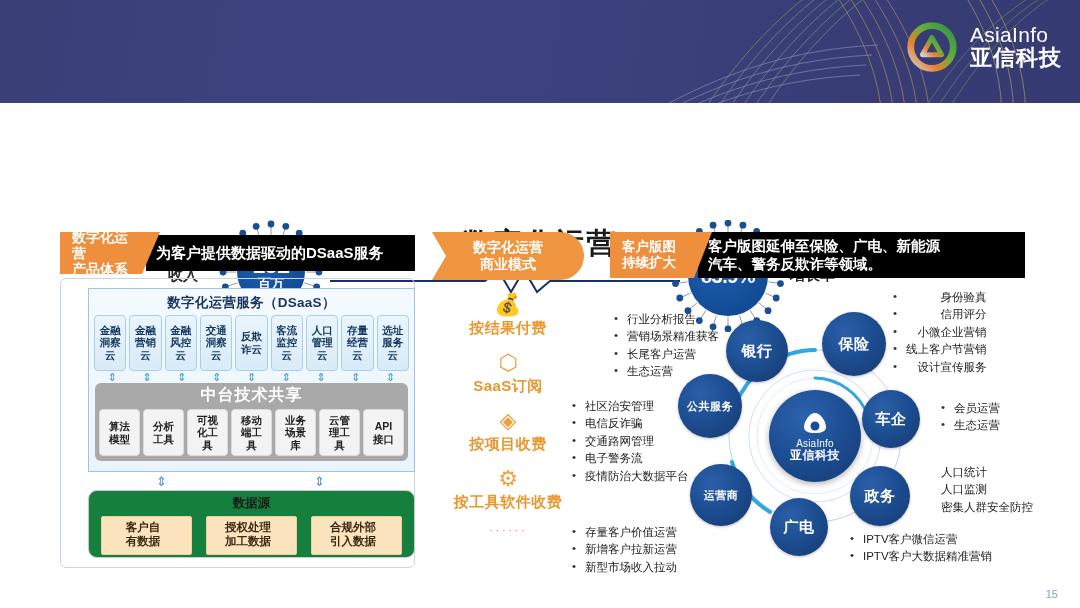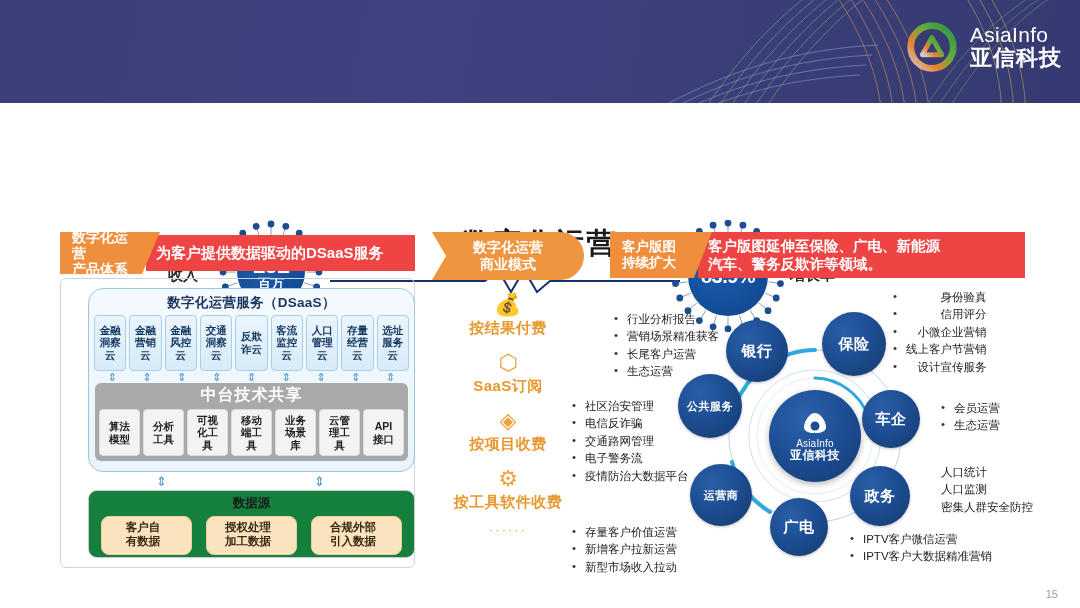--- a/index.html
+++ b/index.html
@@ -69,31 +69,31 @@
   .ribbon-tag {
     position: absolute; left: 0; top: 0; height: 42px;
     background: #ef8e3c; color: #fff; font-weight: bold; font-size: 14px;
     line-height: 1.15; padding: 5px 22px 5px 12px;
     clip-path: polygon(0 0, 100% 0, calc(100% - 18px) 100%, 0 100%);
     display: flex; flex-direction: column; justify-content: center;
     z-index: 2;
   }
   .ribbon-bar {
     position: absolute; top: 3px; height: 36px;
-    background: #ef4444; color: #fff; display: flex; align-items: center;
+    background: #000000; color: #fff; display: flex; align-items: center;
     padding-left: 10px; font-size: 15px; font-weight: bold; white-space: nowrap;
   }
 
   .left-panel { position: absolute; left: 60px; top: 232px; width: 355px; }
   .left-panel .ribbon-tag { width: 100px; }
   .left-panel .ribbon-bar { left: 86px; right: 0; }
 
   .dsaas-box {
     position: absolute; left: 88px; top: 288px; width: 327px; height: 184px;
-    border: 1px solid #9cc4e4; border-radius: 15px;
+    border: 1px solid #9cc4e4; border-radius: 0;
     background: linear-gradient(180deg,#f4fafe 0%, #e9f4fc 100%);
   }
   .dsaas-title {
     text-align: center; font-size: 13.5px; font-weight: bold; color: #19335f;
     padding-top: 5px; letter-spacing: .3px;
   }
   .chip-row { display: flex; gap: 3px; padding: 3px 5px 0 5px; }
   .chip {
     flex: 1; border: 1px solid #a9cfe8; border-radius: 4px;
     background: linear-gradient(180deg,#eaf5fd 0%,#d8ebf8 100%);
@@ -120,21 +120,21 @@
   .ds-arrows { position: absolute; left: 88px; top: 474px; width: 327px; height: 16px; }
   .ds-arrows span { position: absolute; color: #3e8fd0; font-size: 13px; }
 
   .datasource-box {
     position: absolute; left: 88px; top: 490px; width: 327px; height: 68px;
     border: 1px solid #c9c9c9; border-radius: 9px; background: #15803d;
   }
   .ds-title { text-align: center; font-size: 12.5px; font-weight: bold; color: #1a1a1a; padding-top: 4px; }
   .ds-chips { display: flex; gap: 14px; padding: 4px 12px 0 12px; }
   .ds-chip {
-    flex: 1; background: #fae3bd; border: 1px solid #f0cf9c; border-radius: 8px;
+    flex: 1; background: #fae3bd; border: 1px solid #f0cf9c; border-radius: 2px;
     font-size: 11.5px; font-weight: bold; color: #3a2a12; text-align: center;
     line-height: 1.2; padding: 4px 7px 5px 0;
   }
   .left-frame {
     position: absolute; left: 60px; top: 278px; width: 355px; height: 290px;
     border: 1px solid #c9d6e2; border-radius: 6px; pointer-events: none;
   }
 
   
   .mid-col { position: absolute; left: 432px; top: 232px; width: 152px; }

